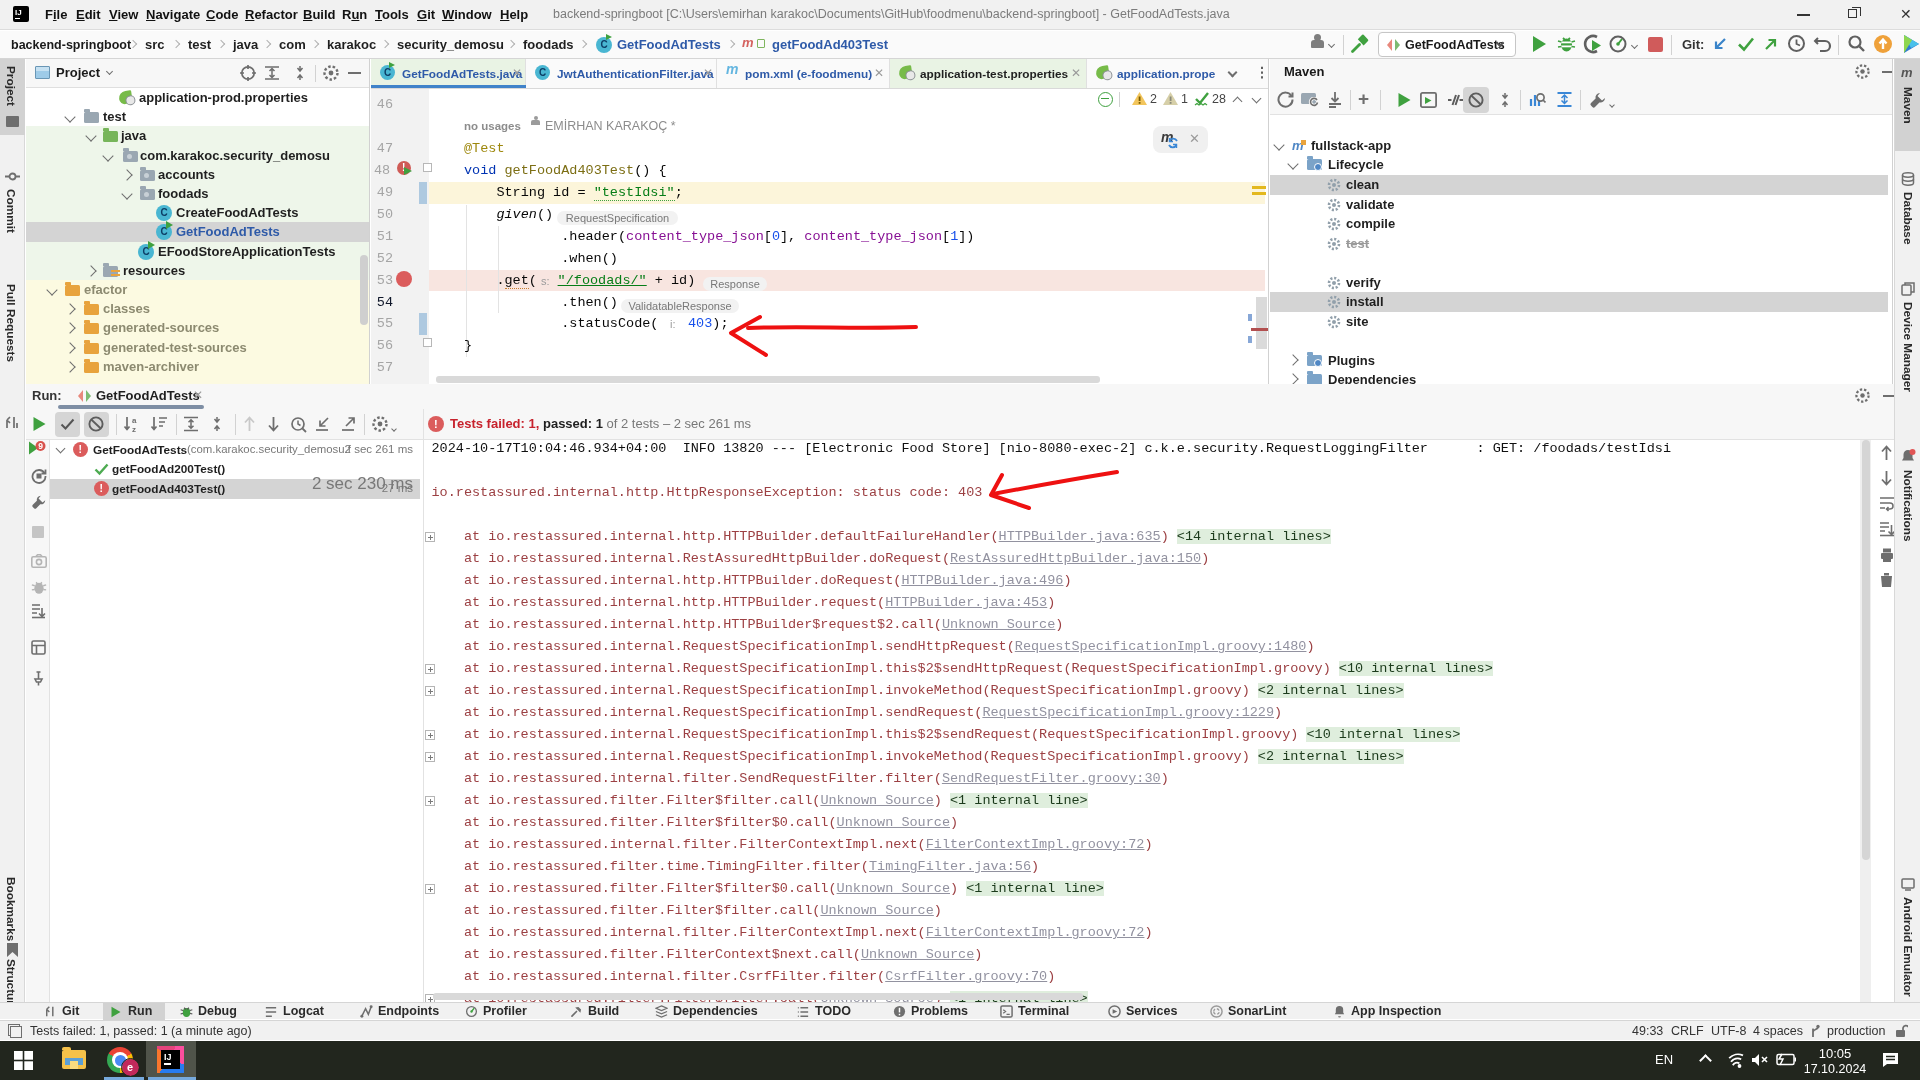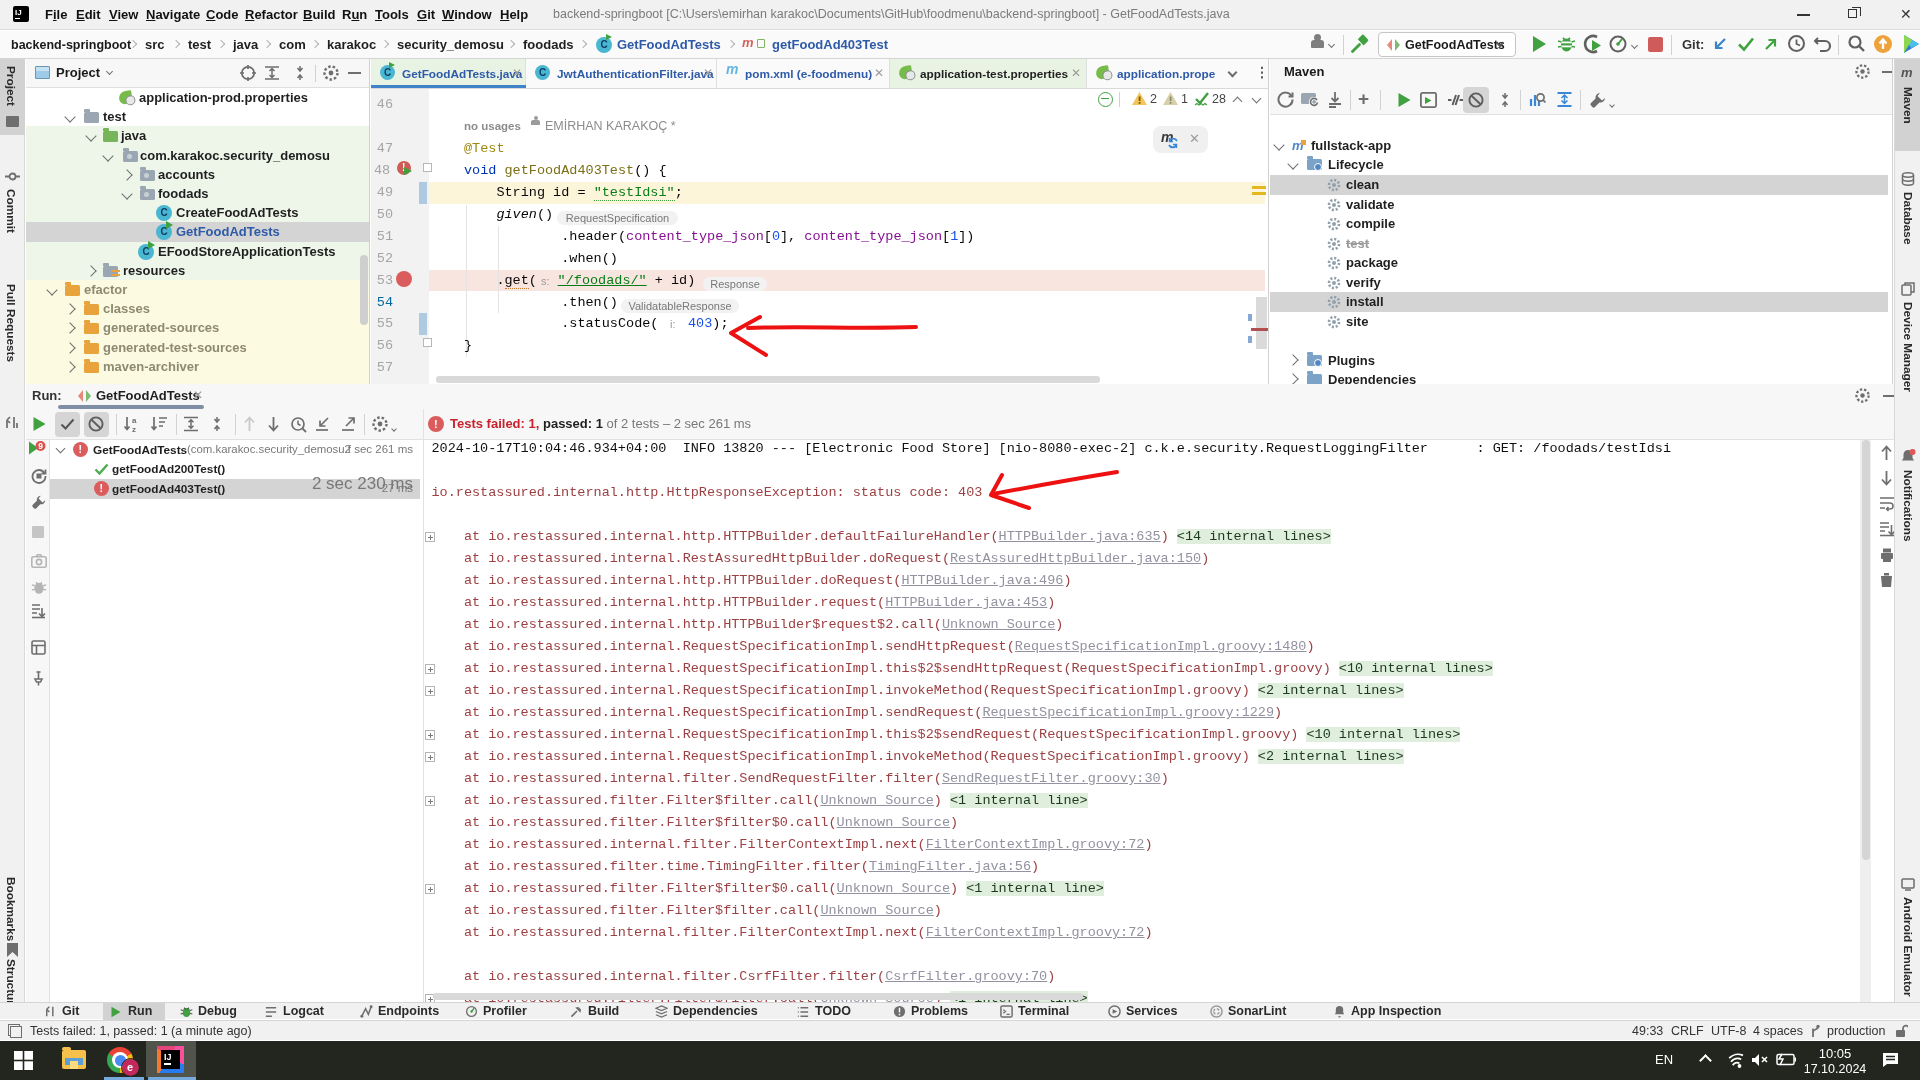--- a/index.html
+++ b/index.html
@@ -292,21 +292,21 @@
 
   <div class="cl" style="left:0;top:13.5px;width:22px;text-align:right;color:#a5a5a5">45</div>
   <div class="cl" style="left:0;top:35.4px;width:22px;text-align:right;color:#a5a5a5">46</div>
   <div class="cl" style="left:0;top:79.2px;width:22px;text-align:right;color:#a5a5a5">47</div>
   <div class="cl" style="left:0;top:101.1px;width:22px;text-align:center;color:#a5a5a5">48</div>
   <div class="cl" style="left:0;top:123px;width:22px;text-align:right;color:#a5a5a5">49</div>
   <div class="cl" style="left:0;top:144.9px;width:22px;text-align:right;color:#a5a5a5">50</div>
   <div class="cl" style="left:0;top:166.8px;width:22px;text-align:right;color:#a5a5a5">51</div>
   <div class="cl" style="left:0;top:188.7px;width:22px;text-align:right;color:#a5a5a5">52</div>
   <div class="cl" style="left:0;top:210.6px;width:22px;text-align:right;color:#a5a5a5">53</div>
-  <div class="cl" style="left:0;top:232.5px;width:22px;text-align:right;color:#0369a1">54</div>
+  <div class="cl" style="left:0;top:232.5px;width:22px;text-align:right;color:#0f172a">54</div>
   <div class="cl" style="left:0;top:254.4px;width:22px;text-align:right;color:#a5a5a5">55</div>
   <div class="cl" style="left:0;top:276.3px;width:22px;text-align:right;color:#a5a5a5">56</div>
   <div class="cl" style="left:0;top:298.2px;width:22px;text-align:right;color:#a5a5a5">57</div>
 
   <div class="abs" style="left:26px;top:102px;width:14px;height:14px;border-radius:50%;background:#cf5b56">
         <span class="abs" style="left:5px;top:1px;color:#fff;font-size:10px;font-weight:700">!</span>
         <span class="abs badge" style="left:7px;top:6px;border-left-color:#3fa13f;border-left-width:8px;border-top-width:4.5px;border-bottom-width:4.5px"></span>
       </div>
   <div class="abs" style="left:52px;top:104px;width:9px;height:9px;background:#fff;border:1px solid #b7b7b7"></div>
   <div class="abs" style="left:52px;top:279px;width:9px;height:9px;background:#fff;border:1px solid #b7b7b7"></div>
@@ -498,26 +498,20 @@
           <use href="#gearp"></use>
         </svg>
         <span class="abs" style="left:76px">compile</span>
       </div>
   <div class="mrow" style="top:174.5px">
         <svg class="gsvg" style="left:57px">
           <use href="#gearp"></use>
         </svg>
         <span class="abs" style="left:76px;color:#9a9a9a;text-decoration:line-through">test</span>
       </div>
-  <div class="mrow" style="top:194px">
-        <svg class="gsvg" style="left:57px">
-          <use href="#gearp"></use>
-        </svg>
-        <span class="abs" style="left:76px">package</span>
-      </div>
   <div class="mrow" style="top:213.5px">
         <svg class="gsvg" style="left:57px">
           <use href="#gearp"></use>
         </svg>
         <span class="abs" style="left:76px">verify</span>
       </div>
   <div class="mrow" style="top:233px">
         <svg class="gsvg" style="left:57px">
           <use href="#gearp"></use>
         </svg>
@@ -730,20 +724,21 @@
   <div class="mline" style="left:405.5px;top:340px"><span class="stk">    at io.restassured.internal.RequestSpecificationImpl.this$2$sendRequest(RequestSpecificationImpl.groovy) </span><span class="gl">&lt;10 internal lines&gt;</span></div>
   <div class="mline" style="left:405.5px;top:362px"><span class="stk">    at io.restassured.internal.RequestSpecificationImpl.invokeMethod(RequestSpecificationImpl.groovy) </span><span class="gl">&lt;2 internal lines&gt;</span></div>
   <div class="mline" style="left:405.5px;top:384px"><span class="stk">    at io.restassured.internal.filter.SendRequestFilter.filter(</span><span class="lnk">SendRequestFilter.groovy:30</span><span class="stk">)</span></div>
   <div class="mline" style="left:405.5px;top:406px"><span class="stk">    at io.restassured.filter.Filter$filter.call(</span><span class="lnk">Unknown Source</span><span class="stk">) </span><span class="gl">&lt;1 internal line&gt;</span></div>
   <div class="mline" style="left:405.5px;top:428px"><span class="stk">    at io.restassured.filter.Filter$filter$0.call(</span><span class="lnk">Unknown Source</span><span class="stk">)</span></div>
   <div class="mline" style="left:405.5px;top:450px"><span class="stk">    at io.restassured.internal.filter.FilterContextImpl.next(</span><span class="lnk">FilterContextImpl.groovy:72</span><span class="stk">)</span></div>
   <div class="mline" style="left:405.5px;top:472px"><span class="stk">    at io.restassured.filter.time.TimingFilter.filter(</span><span class="lnk">TimingFilter.java:56</span><span class="stk">)</span></div>
   <div class="mline" style="left:405.5px;top:494px"><span class="stk">    at io.restassured.filter.Filter$filter$0.call(</span><span class="lnk">Unknown Source</span><span class="stk">) </span><span class="gl">&lt;1 internal line&gt;</span></div>
   <div class="mline" style="left:405.5px;top:516px"><span class="stk">    at io.restassured.filter.Filter$filter.call(</span><span class="lnk">Unknown Source</span><span class="stk">)</span></div>
   <div class="mline" style="left:405.5px;top:538px"><span class="stk">    at io.restassured.internal.filter.FilterContextImpl.next(</span><span class="lnk">FilterContextImpl.groovy:72</span><span class="stk">)</span></div>
+  <div class="mline" style="left:405.5px;top:560px"><span class="stk">    at io.restassured.filter.FilterContext$next.call(</span><span class="lnk">Unknown Source</span><span class="stk">)</span></div>
   <div class="mline" style="left:405.5px;top:582px"><span class="stk">    at io.restassured.internal.filter.CsrfFilter.filter(</span><span class="lnk">CsrfFilter.groovy:70</span><span class="stk">)</span></div>
   <div class="mline" style="left:405.5px;top:604px"><span class="stk">    at io.restassured.filter.Filter$filter.call(</span><span class="lnk">Unknown Source</span><span class="stk">) </span><span class="gl">&lt;1 internal line&gt;</span></div>
   <div class="fbox" style="top:148px"></div>
   <div class="fbox" style="top:280px"></div>
   <div class="fbox" style="top:302px"></div>
   <div class="fbox" style="top:346px"></div>
   <div class="fbox" style="top:368px"></div>
   <div class="fbox" style="top:412px"></div>
   <div class="fbox" style="top:500px"></div>
   <div class="fbox" style="top:610px"></div>

